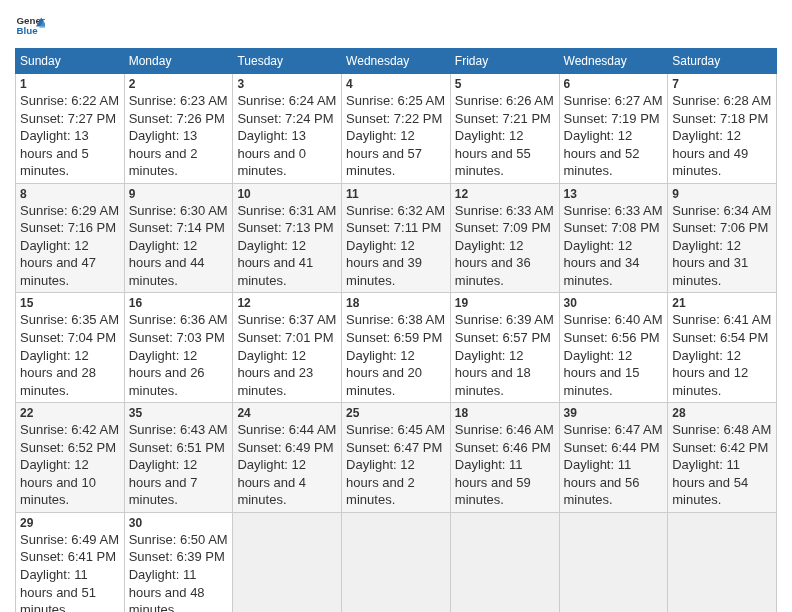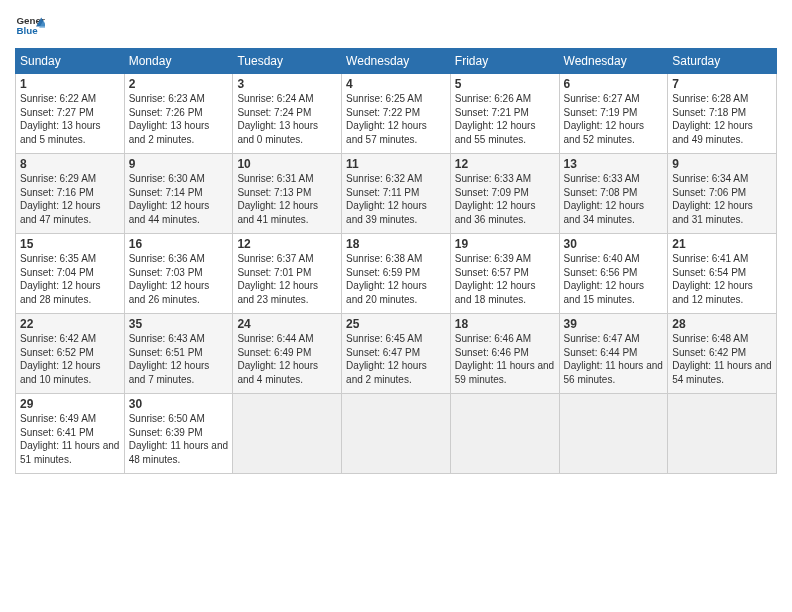--- a/index.html
+++ b/index.html
@@ -67,21 +67,21 @@
     }
     tbody tr:nth-child(even) td {
       background: #f5f5f5;
     }
     .day-num {
       font-size: 12px;
       font-weight: bold;
       margin-bottom: 1px;
     }
     .day-info {
-      font-size: 10px;
+      font-size: 13px;
       line-height: 1.35;
       color: #333;
     }
     td.empty {
       background: #f0f0f0 !important;
     }
   </style>
 </head>
 <body>
 

